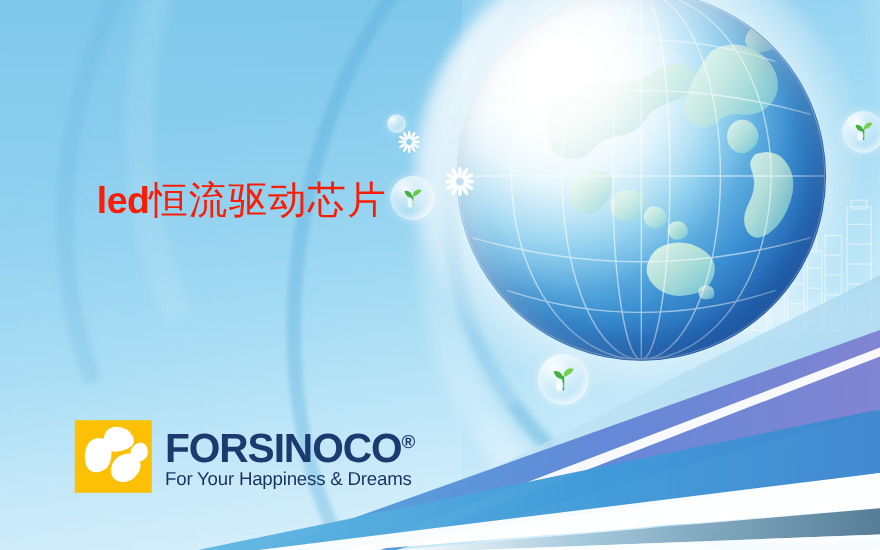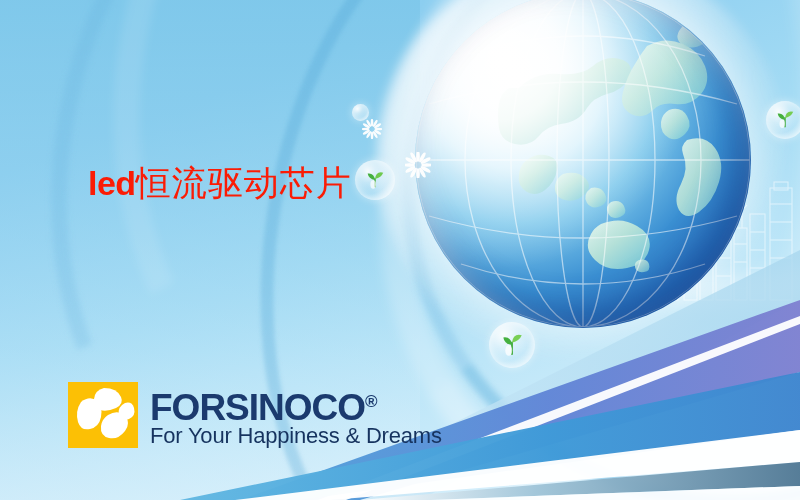--- a/index.html
+++ b/index.html
@@ -255,21 +255,21 @@
     white-space: nowrap;
   }
   .logo-name .reg {
     font-size: 17px;
     vertical-align: super;
     letter-spacing: 0;
   }
   .logo-tagline {
     color: #16335f;
     font-family: "Liberation Sans", sans-serif;
-    font-size: 22px;
+    font-size: 17px;
     line-height: 20px;
     letter-spacing: -0.2px;
     white-space: nowrap;
     margin-top: -1px;
   }
 </style>
 </head>
 <body>
 
 <div id="banner">

